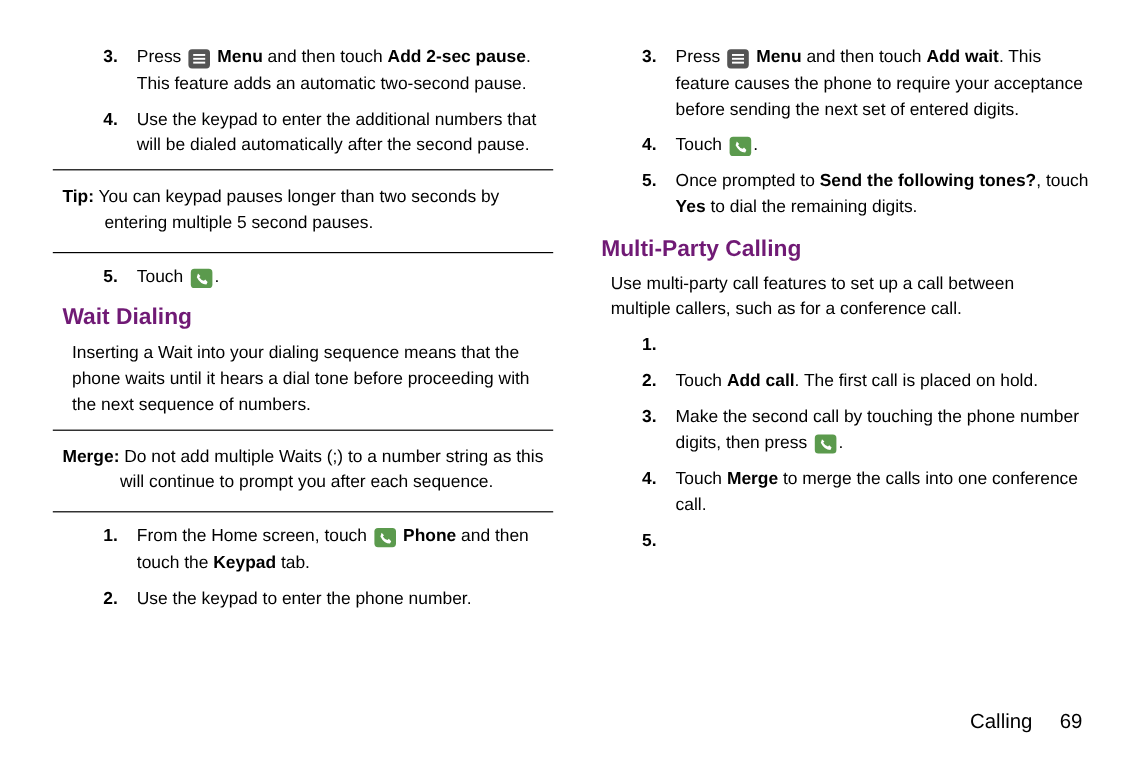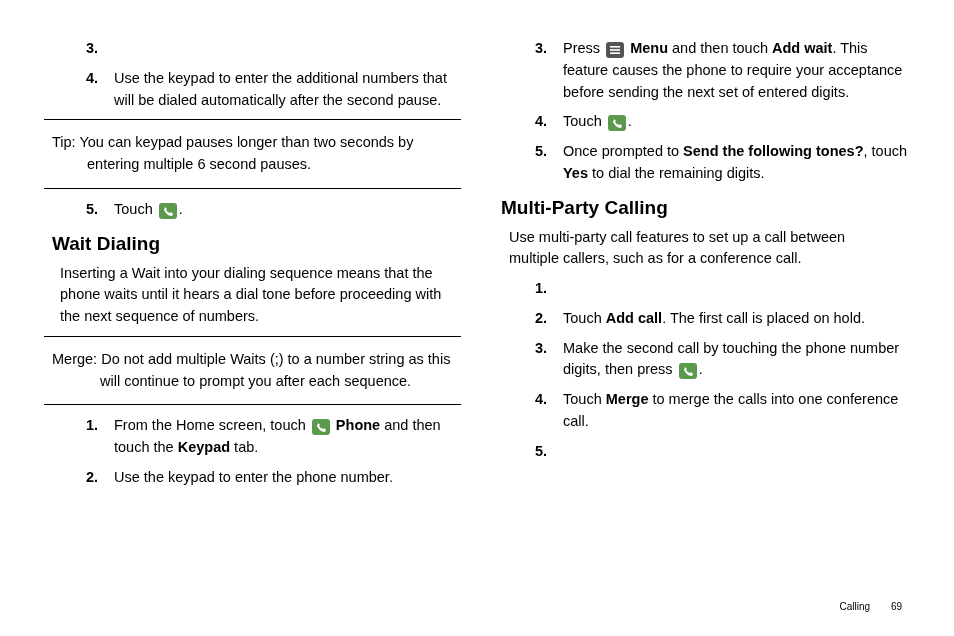--- a/index.html
+++ b/index.html
@@ -55,63 +55,72 @@
     .hr {
       border: none;
       border-top: 1px solid #000;
       margin: 8px 0;
     }
     .callout {
       font-size: 14.5px;
       line-height: 1.5;
       padding: 4px 8px 4px 8px;
     }
-    .callout .lbl { font-weight: normal; display: inline; }
+    .callout .lbl { font-weight: bold; display: inline; }
     .callout-cont { margin-left: 35px; }
     .callout-cont2 { margin-left: 48px; }
     .h2 {
       font-weight: 800;
       font-size: 19px;
-      color: #000000;
+      color: #701a75;
       margin: 12px 0 6px 8px;
     }
     .p {
       font-size: 14.5px;
       line-height: 1.5;
       margin: 8px 16px 8px 16px;
     }
     .footer {
       position: absolute;
       bottom: 24px;
       right: 52px;
-      font-size: 10px;
+      font-size: 17px;
     }
     .footer .pgnum { font-weight: normal; margin-left: 18px; }
   </style>
 </head>
 <body>
 
 <div class="page">
 
   <div class="col">
 
     <div class="ol-item inner">
       <div class="ol-num">3.</div>
+      <div class="ol-body">
+        <span>Press </span><span class="icon">
+            <svg viewBox="0 0 12 12">
+              <rect x="1" y="2" width="10" height="1.6" fill="#fff"></rect>
+              <rect x="1" y="5.2" width="10" height="1.6" fill="#fff"></rect>
+              <rect x="1" y="8.4" width="10" height="1.6" fill="#fff"></rect>
+            </svg>
+          </span> <span class="b">Menu</span><span> and then touch </span><span class="b">Add 2-sec pause</span><span>. This feature adds an automatic two-second pause.</span>
+      </div>
     </div>
 
     <div class="ol-item inner">
       <div class="ol-num">4.</div>
       <div class="ol-body">Use the keypad to enter the additional numbers that will be dialed automatically after the second pause.</div>
     </div>
 
     <hr class="hr">
     <div class="callout">
       <span class="lbl">Tip:</span>
       <span>You can keypad pauses longer than two seconds by</span>
-      <div class="callout-cont">entering multiple 6 second pauses.</div>
+      <div class="callout-cont">entering multiple 5 second pauses.</div>
     </div>
     <hr class="hr">
 
     <div class="ol-item inner" style="margin-top:10px;">
       <div class="ol-num">5.</div>
       <div class="ol-body">
         <span>Touch </span><span class="icon green">
             <svg viewBox="0 0 12 12">
               <path d="M3 2 L5 4 L4 5 Q6 8 8 8 L9 7 L11 9 L10 11 Q5 11 2 5 Z" fill="#fff"></path>
             </svg>

